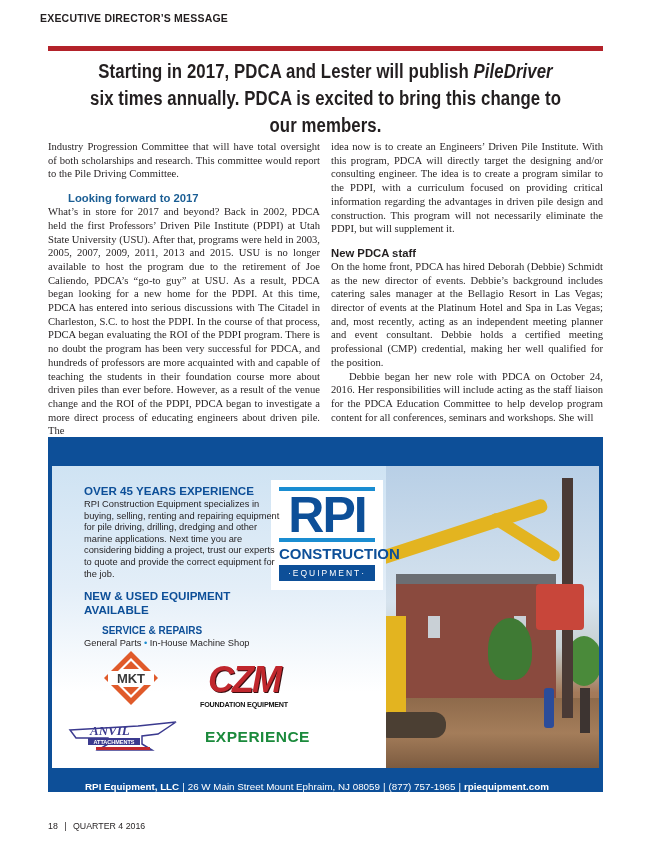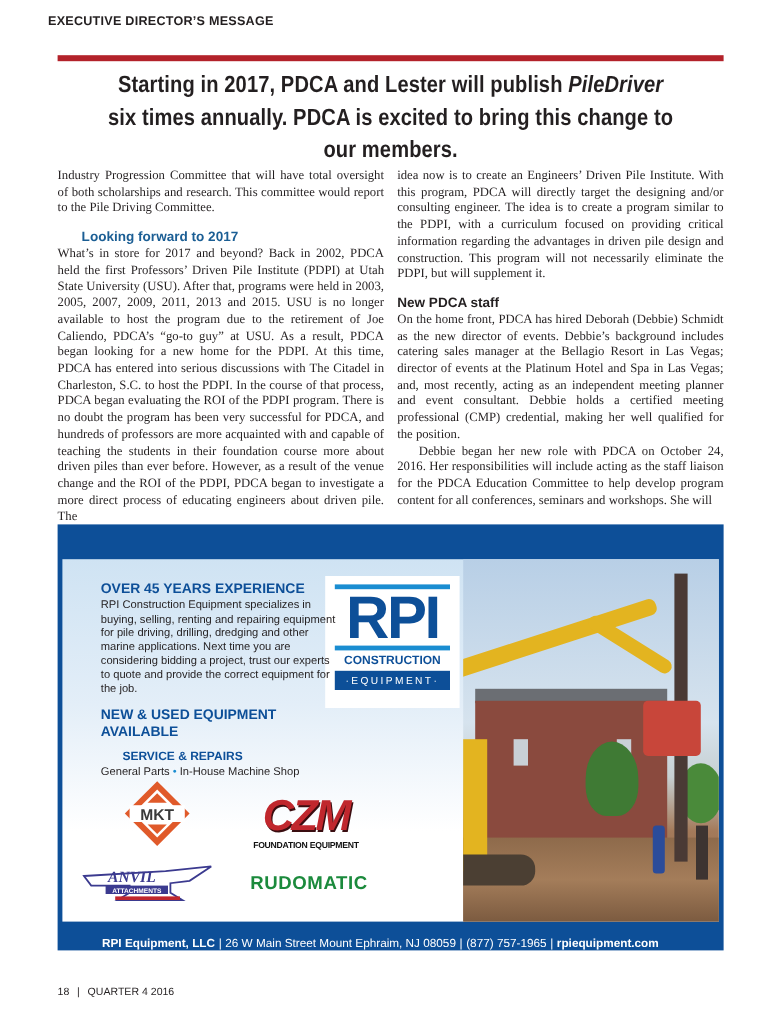--- a/index.html
+++ b/index.html
@@ -117,21 +117,21 @@
     background: #ffffff; padding: 7px 8px;
   }
   .logo .bar { height: 4px; background: #1a8dd1; }
   .logo .rpi {
     font-family: "Liberation Sans", sans-serif; font-weight: bold;
     font-size: 50px; line-height: 44px; color: #0d4f98; text-align: center;
     letter-spacing: -2px; margin: 2px 0 1px;
   }
   .logo .construction {
     font-family: "Liberation Sans", sans-serif; font-weight: bold;
-    font-size: 10px; color: #0d4f98; text-align: center; margin-top: 3px;
+    font-size: 15px; color: #0d4f98; text-align: center; margin-top: 3px;
     letter-spacing: 0px;
   }
   .logo .equipment {
     margin-top: 3px; background: #0d4f98; color: #fff;
     font-family: "Liberation Sans", sans-serif; font-size: 8.5px;
     letter-spacing: 2px; text-align: center; padding: 3px 0;
   }
 
   .ad-copy {
     position: absolute; left: 32px; top: 18px; width: 200px;
@@ -141,21 +141,21 @@
   .ad-copy .body { font-size: 9.3px; line-height: 11.6px; margin-top: 1px; }
   .ad-copy .h2 { font-weight: bold; font-size: 11.6px; color: #0d4f98; margin-top: 9px; line-height: 14px; }
   .ad-copy .h3 { font-weight: bold; font-size: 10px; color: #0d4f98; margin-top: 7px; line-height: 14px; margin-left: 18px; }
   .ad-copy .services { font-size: 9.3px; line-height: 11px; }
   .ad-copy .dot { color: #1a8dd1; }
 
   .brand-mkt {
     position: absolute; left: 51px; top: 184px; width: 56px; height: 56px;
   }
   .brand-czm {
-    position: absolute; left: 153px; top: 196px; width: 100px; height: 46px;
+    position: absolute; left: 142px; top: 196px; width: 100px; height: 46px;
   }
   .brand-czm .czm {
     font-family: "Liberation Sans", sans-serif; font-weight: bold; font-style: italic;
     font-size: 36px; line-height: 36px; color: #c0272d; text-align: center;
     letter-spacing: -2px; text-shadow: 1px 1px 0 #3a0d10;
   }
   .brand-czm .fe {
     font-family: "Liberation Sans", sans-serif; font-weight: bold;
     font-size: 7.2px; color: #111; text-align: center; margin-top: 2px; letter-spacing: -0.2px;
   }
@@ -262,21 +262,21 @@
     <div class="brand-anvil">
       <svg width="110" height="34" viewBox="0 0 110 34">
         <path d="M2 10 L70 6 L108 2 L90 14 L74 16 L74 24 L84 30 L30 30 L40 24 L40 18 L8 18 Z" fill="#ffffff" stroke="#3b3a8f" stroke-width="1.5"></path>
         <text x="22" y="15" font-family="Liberation Serif, serif" font-style="italic" font-weight="bold" font-size="13" fill="#3b3a8f">ANVIL</text>
         <rect x="20" y="18" width="52" height="7" fill="#3b3a8f"></rect>
         <text x="46" y="24" text-anchor="middle" font-family="Liberation Sans, sans-serif" font-weight="bold" font-size="5.5" fill="#ffffff">ATTACHMENTS</text>
         <rect x="28" y="27" width="54" height="3" fill="#c0272d"></rect>
       </svg>
     </div>
 
-    <div class="brand-rudo">RUDOMATIC</div>
+    <div class="brand-rudo">EXPERIENCE</div>
   </div>
 
   <div class="ad-footer">
     <b>RPI Equipment, LLC</b>
     <span class="sep">|</span>
     <span>26 W Main Street Mount Ephraim, NJ 08059</span>
     <span class="sep">|</span>
     <span>(877) 757-1965</span>
     <span class="sep">|</span>
     <b>rpiequipment.com</b>

